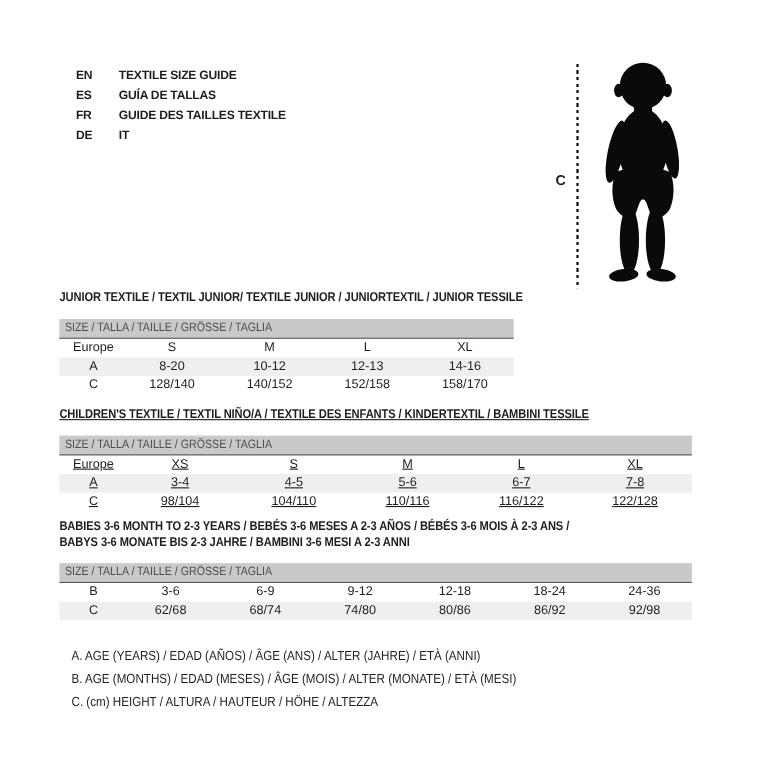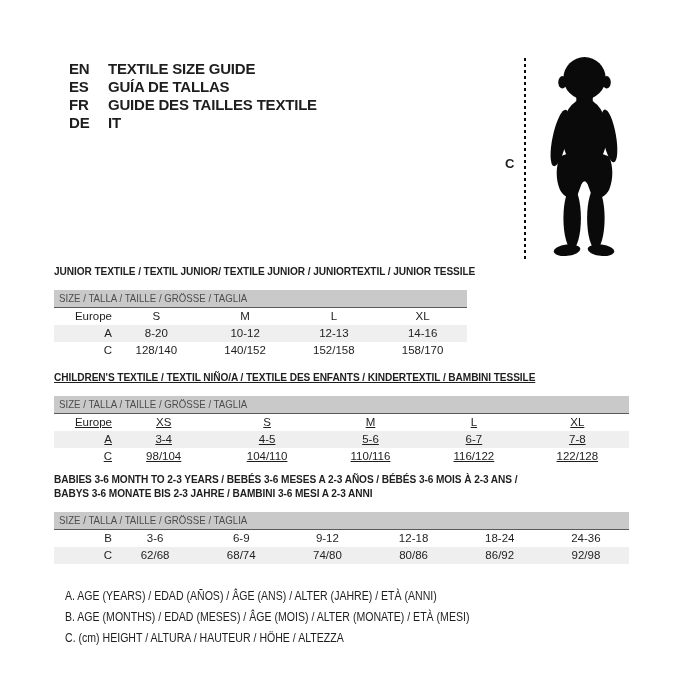--- a/index.html
+++ b/index.html
@@ -8,21 +8,21 @@
     font-family:"Liberation Sans",sans-serif;color:var(--text,#1e1e1e);
     overflow:hidden;
   }
   
   .cond{transform:scaleX(0.88);transform-origin:0 50%;display:inline-block;white-space:nowrap;}
 
   
   .lang{
     position:absolute;left:69px;top:62px;
     display:grid;grid-template-columns:39px auto;row-gap:4px;
-    font-size:15px;font-weight:bold;letter-spacing:-0.2px;
+    font-size:11px;font-weight:bold;letter-spacing:-0.2px;
   }
   .lang span{line-height:14px;white-space:nowrap;}
 
   
   .dash-line{
     position:absolute;left:524px;top:58px;width:2px;height:204px;
     background:repeating-linear-gradient(to bottom,var(--silhouette,#111) 0 3px,transparent 3px 6px);
   }
   .c-label{position:absolute;left:505px;top:156px;font-size:13px;font-weight:bold;}
   .baby{position:absolute;left:532px;top:55px;width:103px;height:207px;}
@@ -38,21 +38,21 @@
     letter-spacing:-0.1px;transform:scaleX(0.88);transform-origin:0 0;white-space:nowrap;
   }
   .hbar{
     height:17px;line-height:17px;background:var(--header-bar,#c9c9c9);
     border-bottom:1px solid var(--header-bar-border,#5a5a5a);
     padding-left:5px;color:var(--header-text,#4d4d4d);font-size:11px;
   }
   .trow{display:grid;height:17px;line-height:17px;font-size:11.5px;}
   .trow.shaded{background:var(--row-stripe,#efefef);}
   .tcell{text-align:center;white-space:nowrap;}
-  .tcell.rlabel{text-align:right;padding-left:4px;}
+  .tcell.rlabel{text-align:center;padding-left:4px;}
 
   
   .legend{position:absolute;left:65px;top:586px;font-size:12px;font-weight:normal;}
   .legend .litem{line-height:21px;transform:scaleX(0.88);transform-origin:0 50%;white-space:nowrap;}
 </style>
 </head>
 <body>
 
 <div class="canvas">
 

